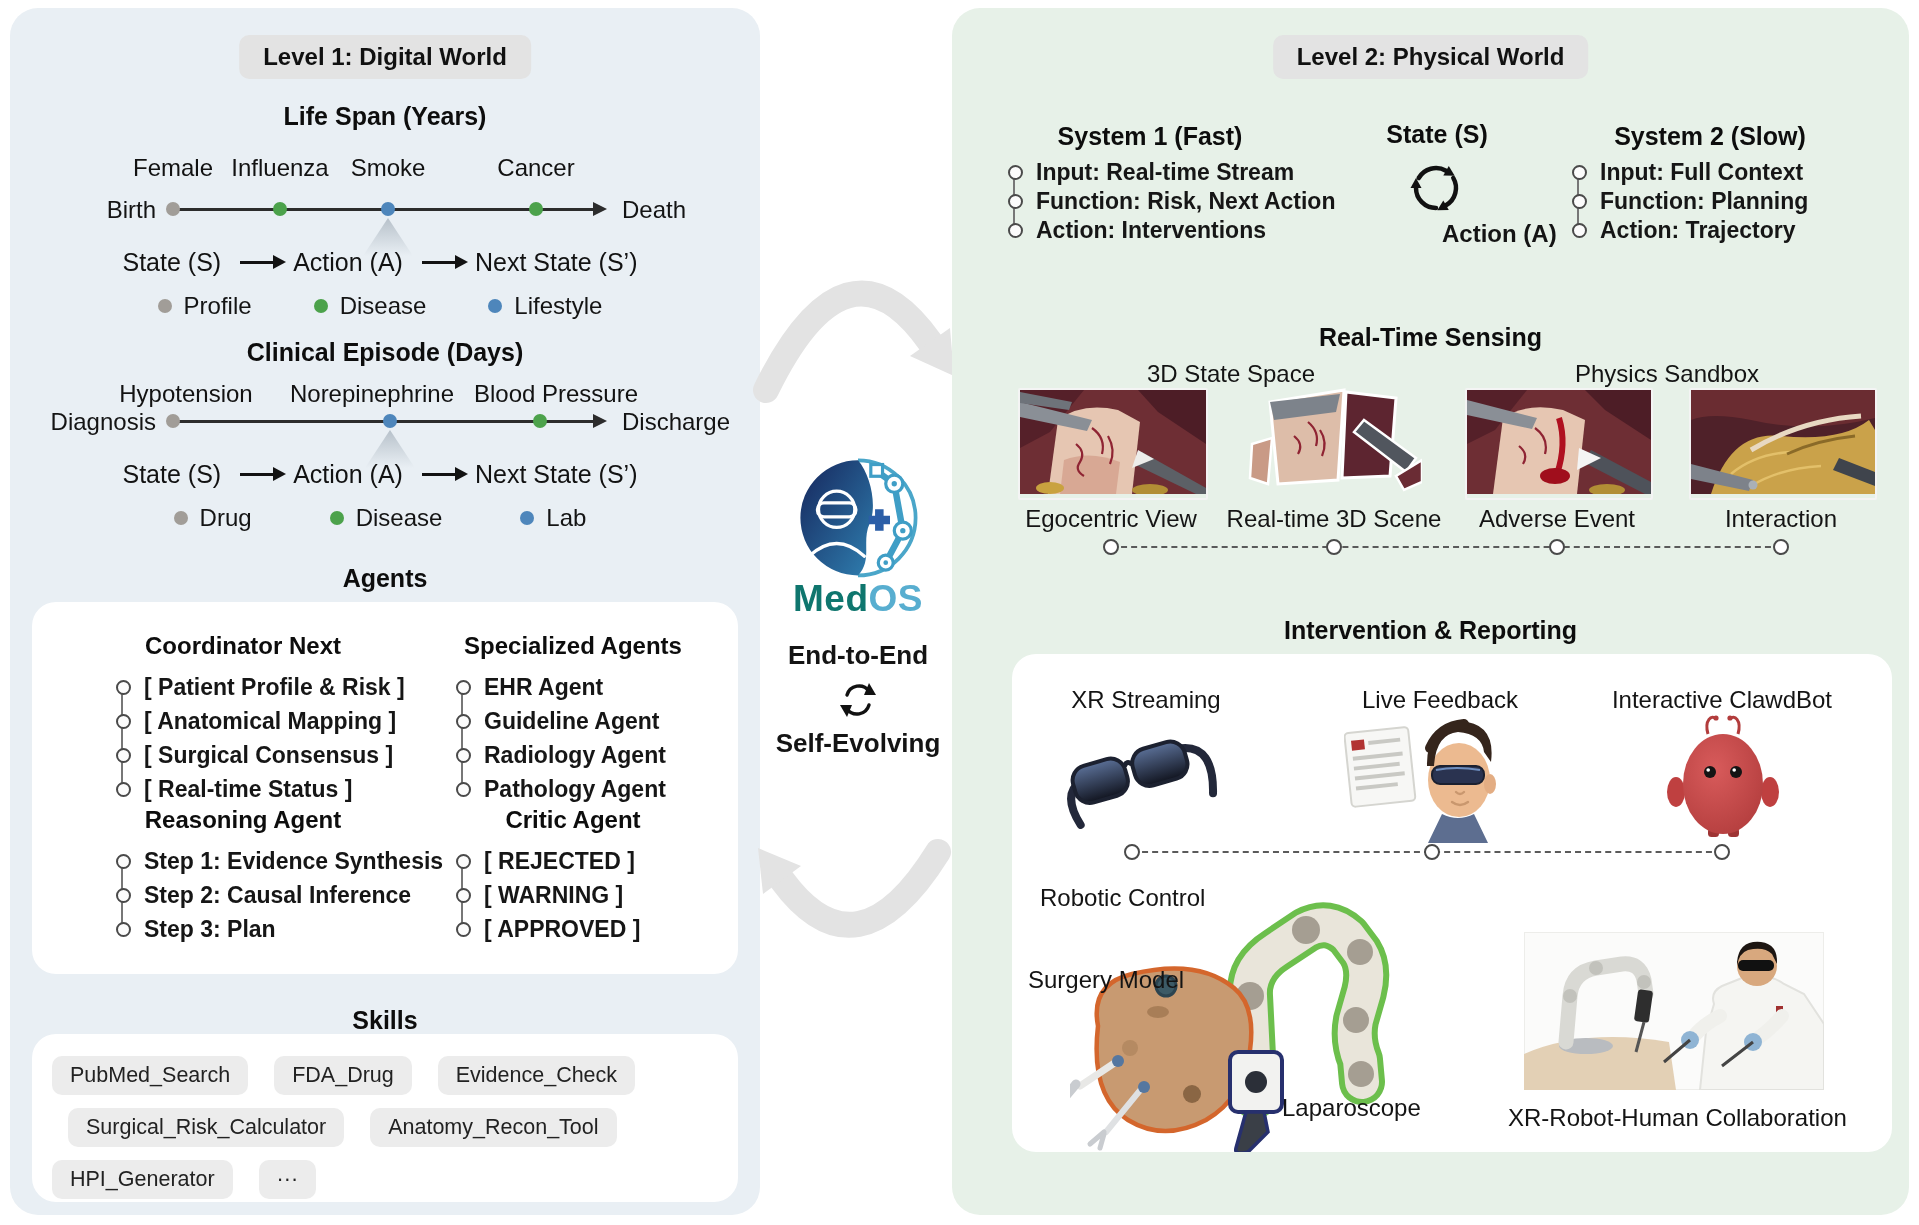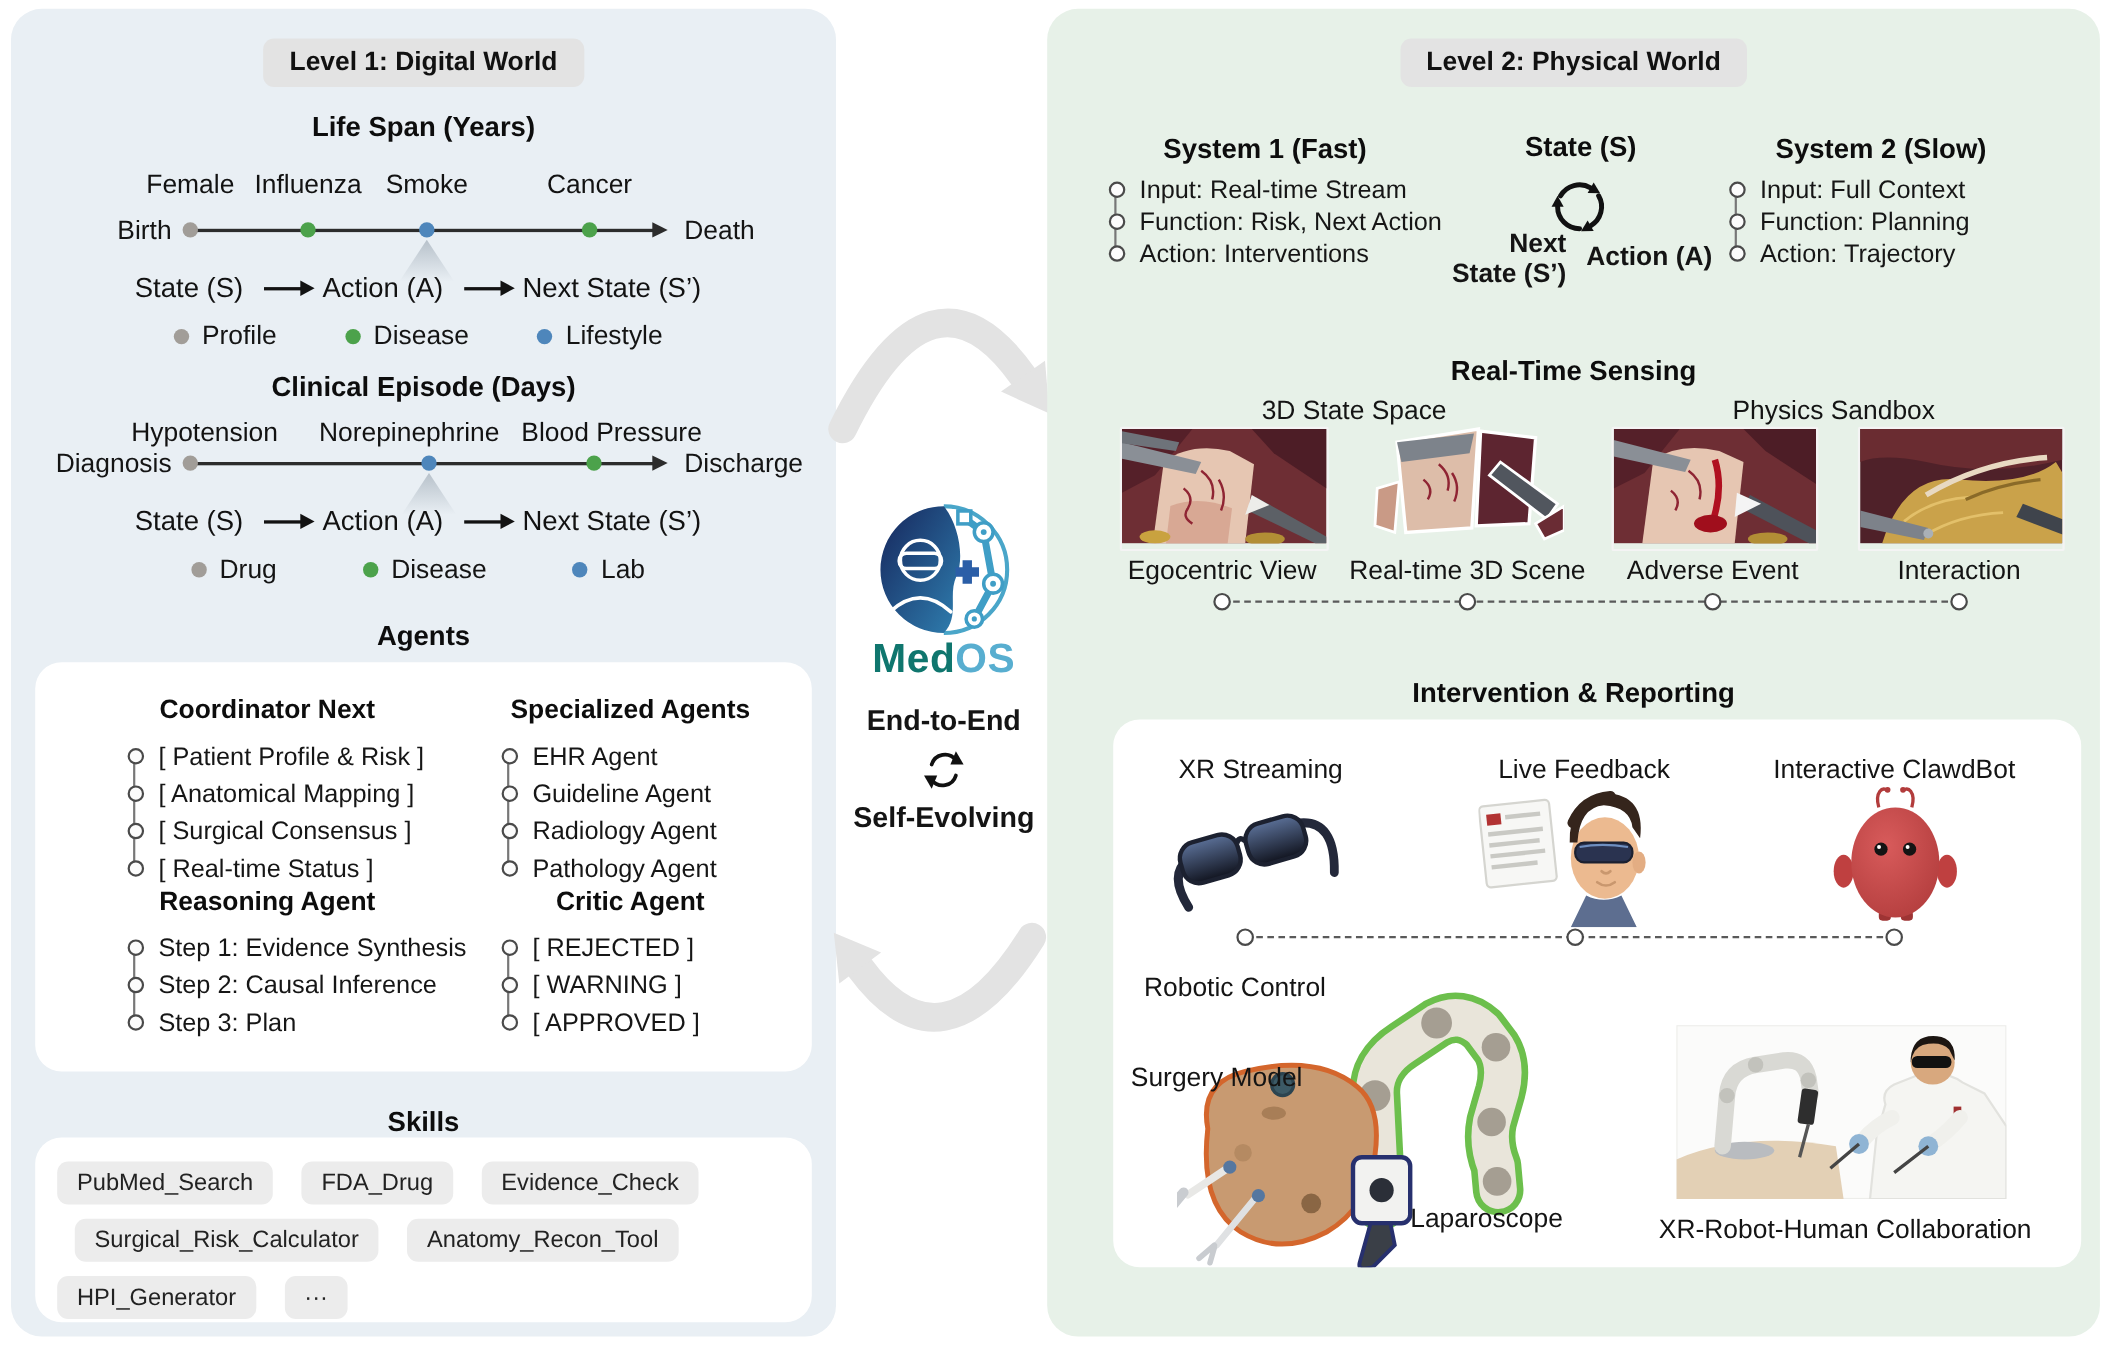--- a/index.html
+++ b/index.html
@@ -28,21 +28,21 @@
         font-size:25px;color:#121212;white-space:nowrap;}
   .farr{display:inline-block;position:relative;width:34px;height:3px;background:#121212;margin:0 4px;}
   .farr::after{content:'';position:absolute;right:-12px;top:-6px;border-left:13px solid #121212;
                border-top:7.5px solid transparent;border-bottom:7.5px solid transparent;}
   .legend{position:absolute;display:flex;justify-content:center;gap:62px;font-size:24px;}
   .litem{display:flex;align-items:center;gap:12px;white-space:nowrap;}
   .ldot{width:14px;height:14px;border-radius:50%;flex:0 0 auto;}
   .box{position:absolute;background:#ffffff;border-radius:24px;}
   .chain{position:absolute;}
   .chain::before{content:'';position:absolute;left:5px;top:15px;bottom:15px;width:1.5px;background:#777;}
-  .crow{display:flex;align-items:center;gap:13px;height:34px;font-size:23px;color:#161616;white-space:nowrap;position:relative;}
+  .crow{display:flex;align-items:center;gap:13px;height:34px;font-size:23px;color:#161616;white-space:nowrap;position:relative;font-weight:bold;}
   .crow-sm{height:29px;}
   .cdot{width:11px;height:11px;border:2px solid #4a4a4a;border-radius:50%;background:#fcfcfc;flex:0 0 auto;}
   .chip{background:#ececec;border-radius:10px;padding:7px 18px;font-size:21.5px;color:#222;white-space:nowrap;}
   .chiprow{display:flex;gap:26px;margin-bottom:13px;}
   .dash{position:absolute;border-top:2px dashed #5a5a5a;}
   .node{position:absolute;width:12px;height:12px;border:2px solid #4a4a4a;border-radius:50%;background:#fff;}
   .imgframe{position:absolute;border:2px solid #f4f4f4;border-radius:2px;overflow:hidden;}
   .brand{position:absolute;font-size:37px;font-weight:bold;letter-spacing:.5px;}
   .brand .p1{color:#0f766e}.brand .p2{color:#58aed0}
 </style>
@@ -279,24 +279,20 @@
 
     <div class="abs h25 c" style="left:400px;top:112px;width:170px">State (S)</div>
     <svg class="abs" style="left:452px;top:148px" width="64" height="64" viewBox="0 0 64 64">
       <path d="M14.7 22 A 20 20 0 0 1 42 14.7" fill="none" stroke="#111" stroke-width="4.5" stroke-linecap="round"></path>
       <polygon points="50.7,19.7 39.3,19.5 44.8,9.9" fill="#111"></polygon>
       <path d="M49.3 22 A 20 20 0 0 1 42 49.3" fill="none" stroke="#111" stroke-width="4.5" stroke-linecap="round"></path>
       <polygon points="33.3,54.3 39.3,44.5 44.8,54.1" fill="#111"></polygon>
       <path d="M32 52 A 20 20 0 0 1 12 32" fill="none" stroke="#111" stroke-width="4.5" stroke-linecap="round"></path>
       <polygon points="12,22 17.5,32 6.5,32" fill="#111"></polygon>
     </svg>
-    <div class="abs r b" style="left:296px;top:200px;width:176px;font-size:24px;line-height:27px">
-      <div>Next</div>
-      <div>State (S’)</div>
-    </div>
     <div class="abs b" style="left:490px;top:212px;font-size:24px;white-space:nowrap">Action (A)</div>
 
     <div class="abs h25 c" style="left:586px;top:114px;width:344px">System 2 (Slow)</div>
     <div class="chain" style="left:620px;top:150px">
       <div class="crow crow-sm">
           <i class="cdot"></i>
           <span>Input: Full Context</span>
         </div>
       <div class="crow crow-sm">
           <i class="cdot"></i>

